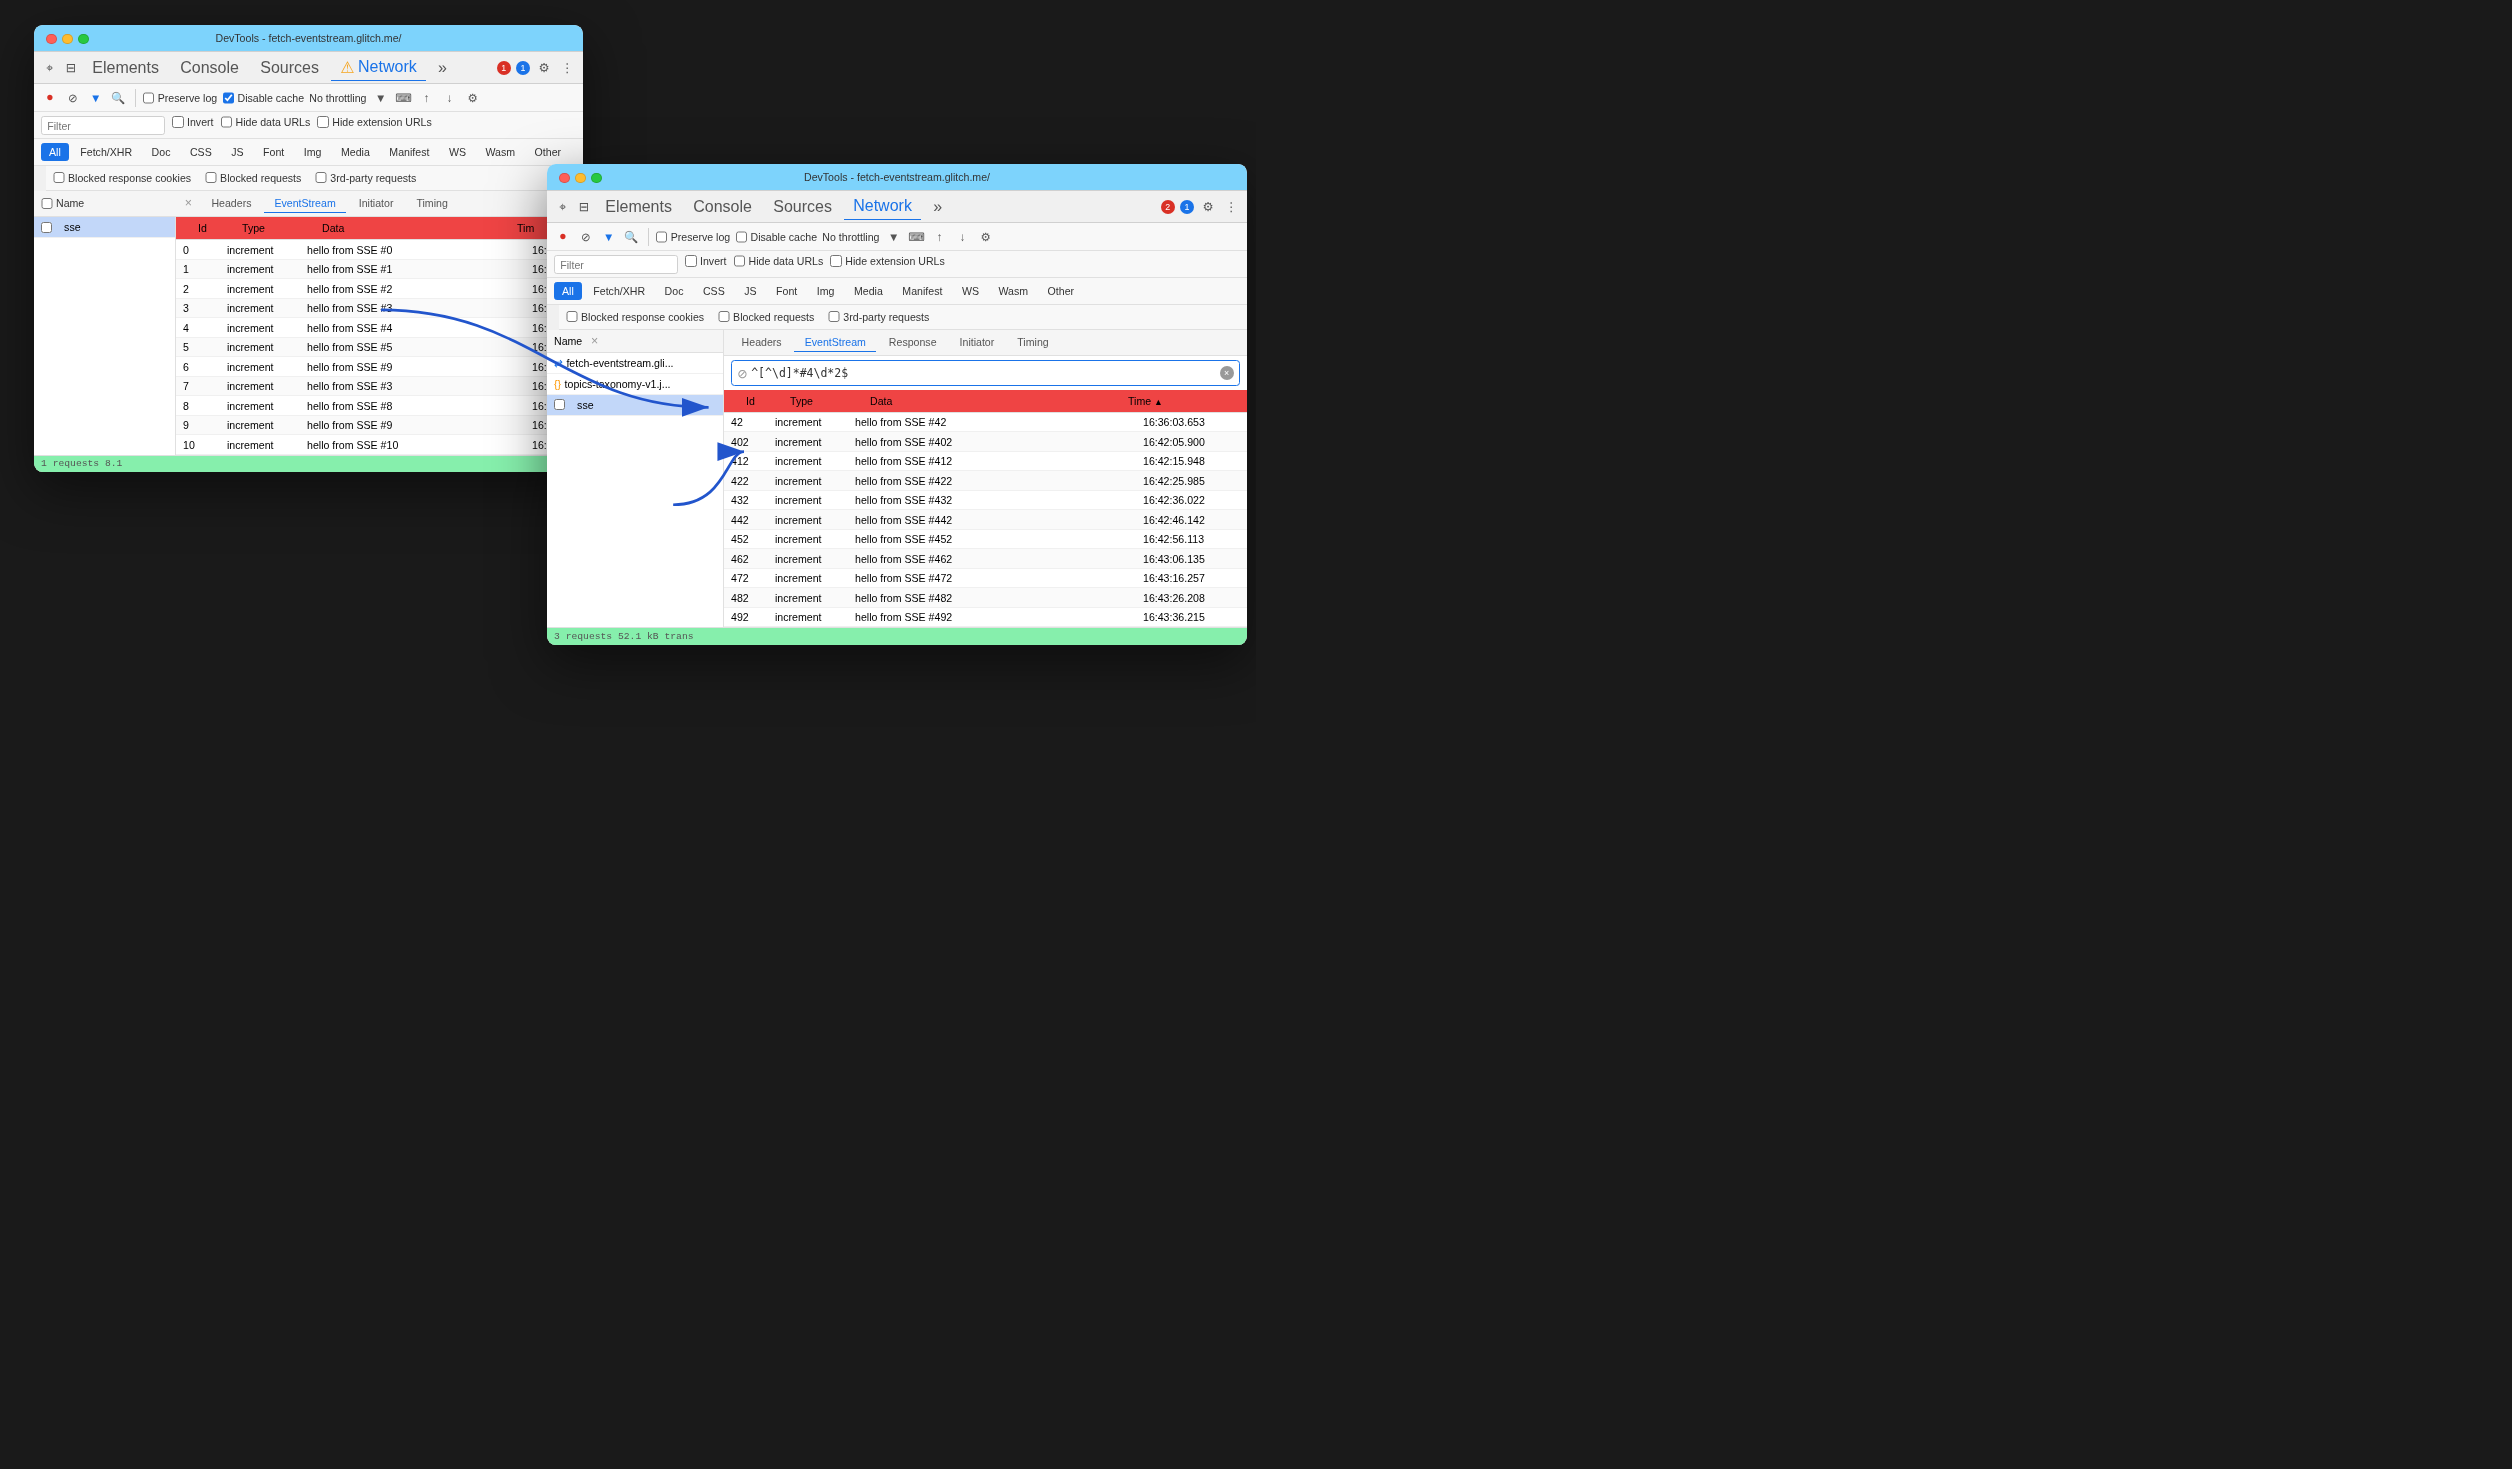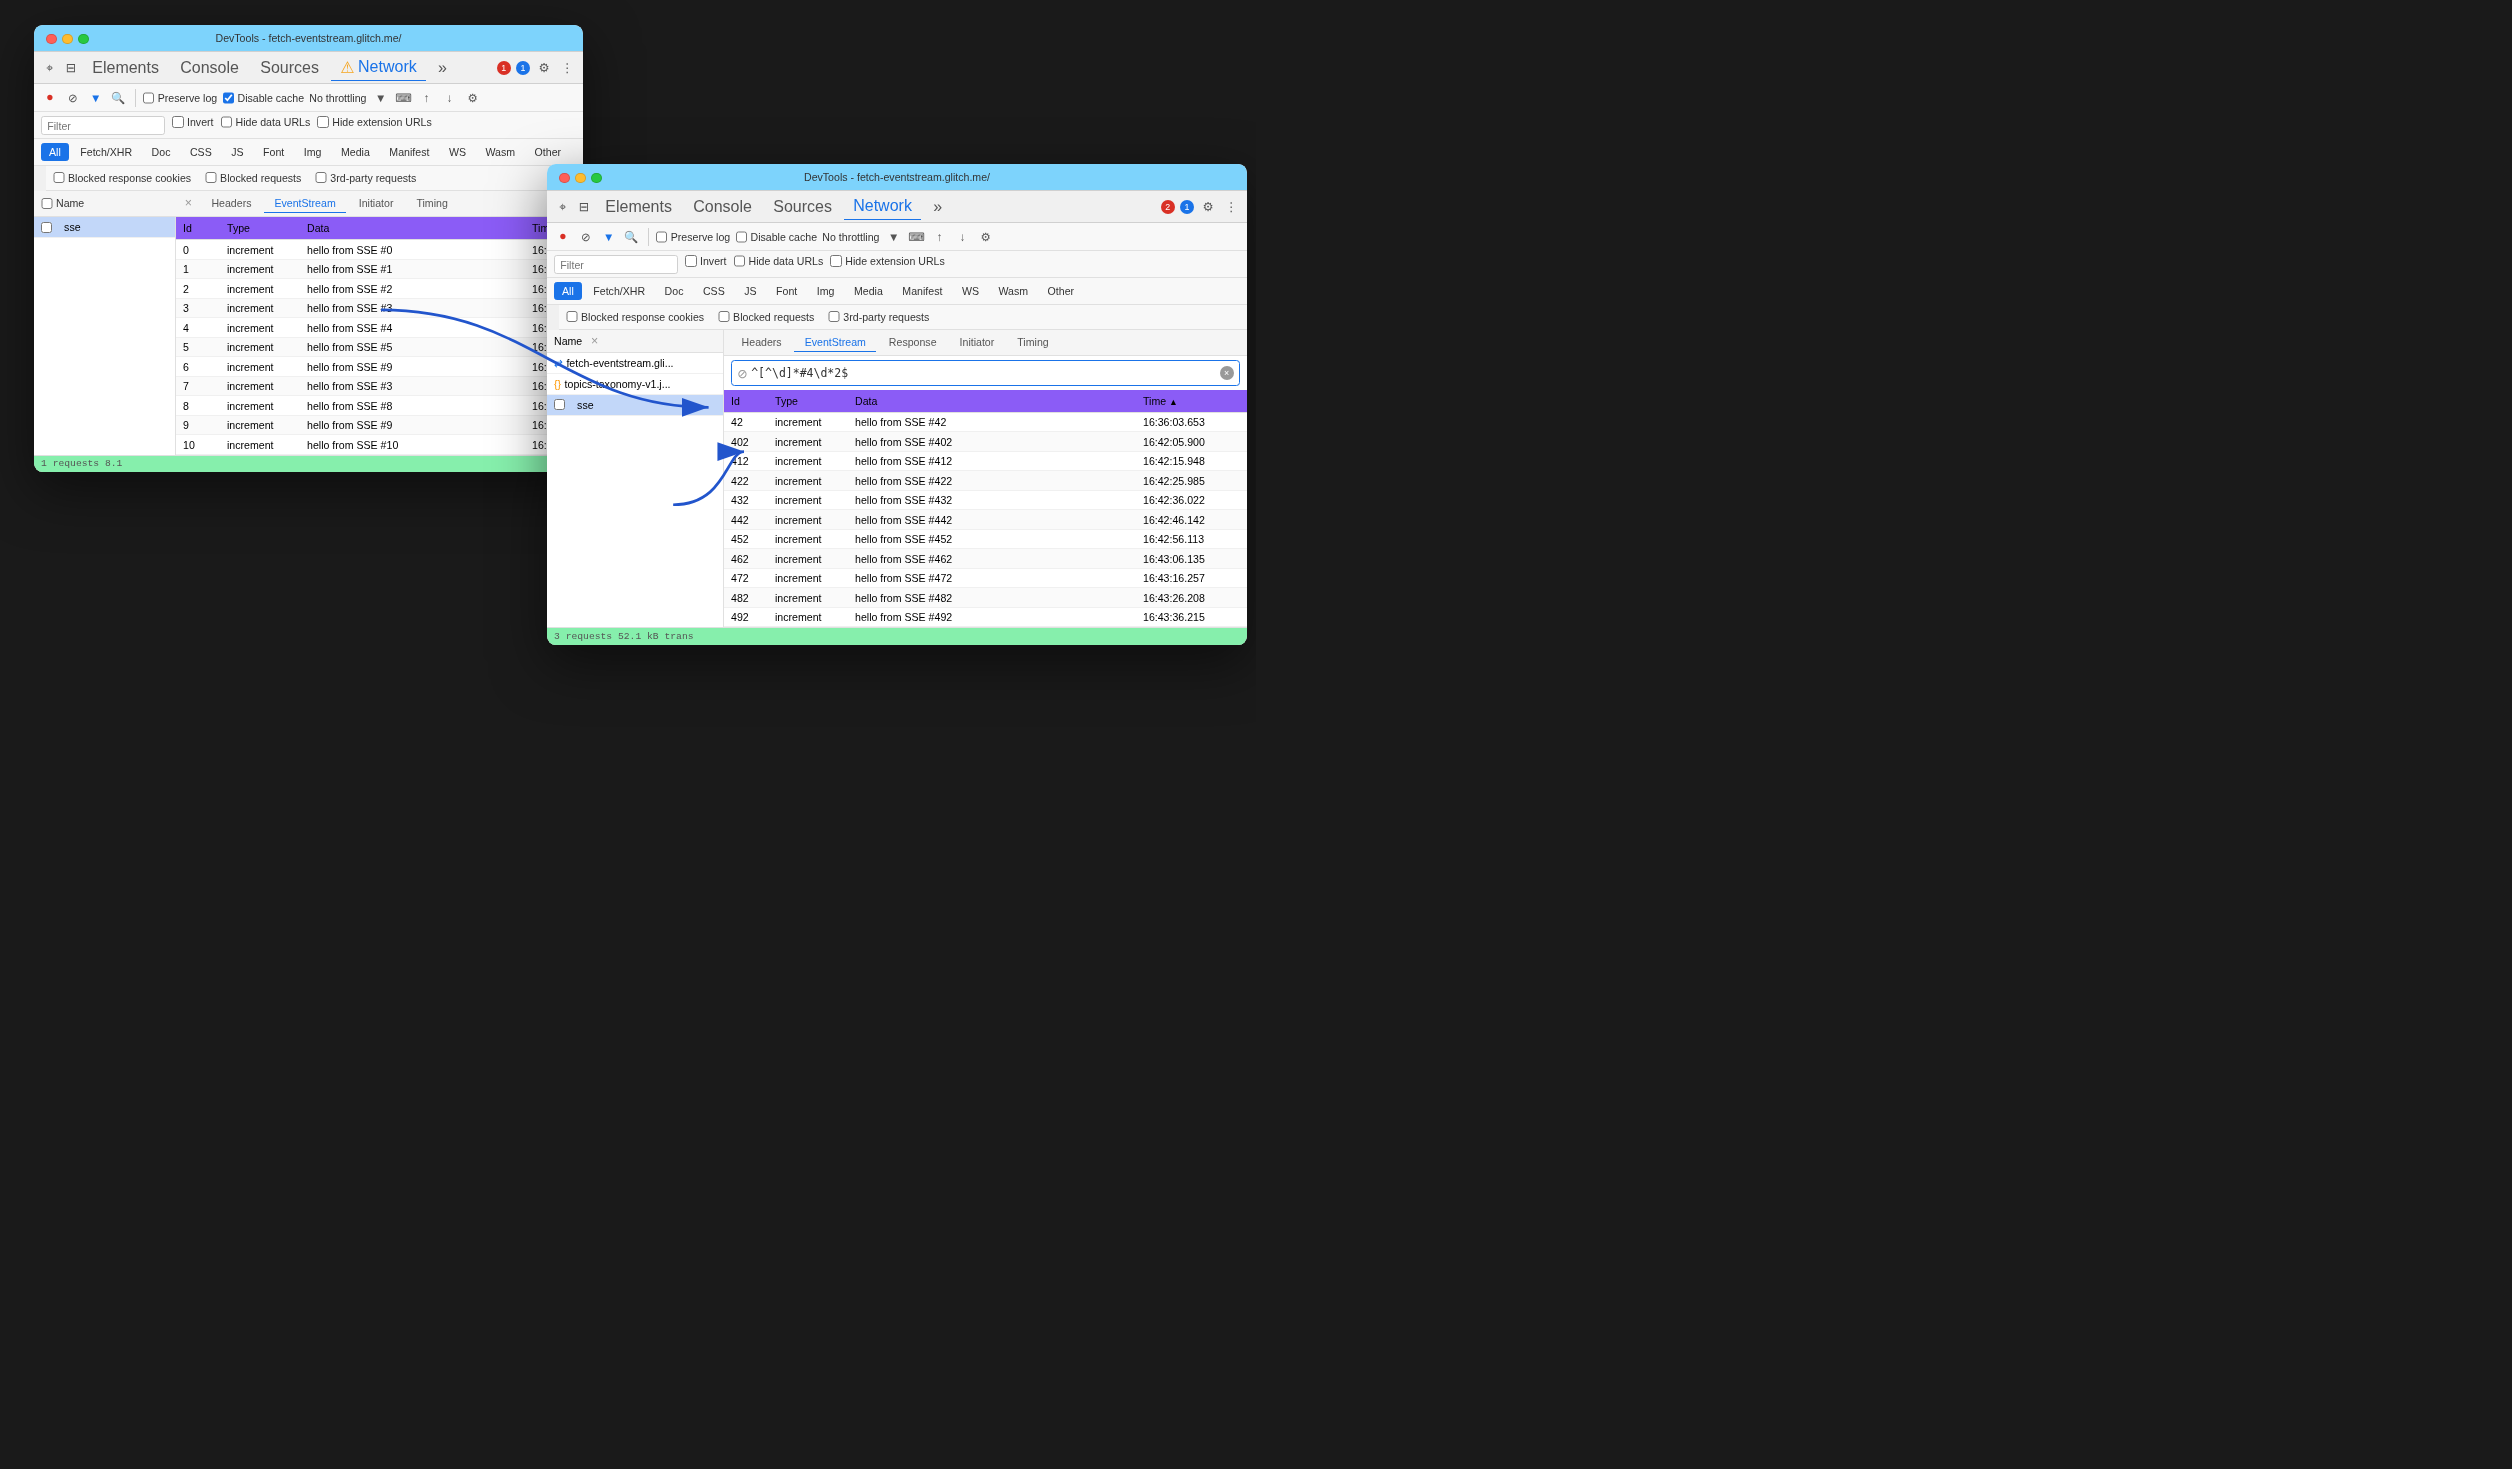--- a/index.html
+++ b/index.html
@@ -282,23 +282,23 @@
     }
 
     .panel-tab.active {
       color: #1a73e8;
       border-bottom: 1.8px solid #1a73e8;
     }
 
     .event-table-header {
       display: flex;
       align-items: center;
-      background: #8b5cf6;
+      background: #ef4444;
       border-bottom: 0.9px solid #e0e0e0;
-      padding: 0 7px;
+      padding: 0 22px;
       height: 23px;
       font-size: 10.6px;
       font-weight: 500;
     }
 
     .ecol-id { width: 44px; flex-shrink: 0; }
     .ecol-type { width: 80px; flex-shrink: 0; }
     .ecol-data { flex: 1; }
     .ecol-time { width: 97px; flex-shrink: 0; }
 

